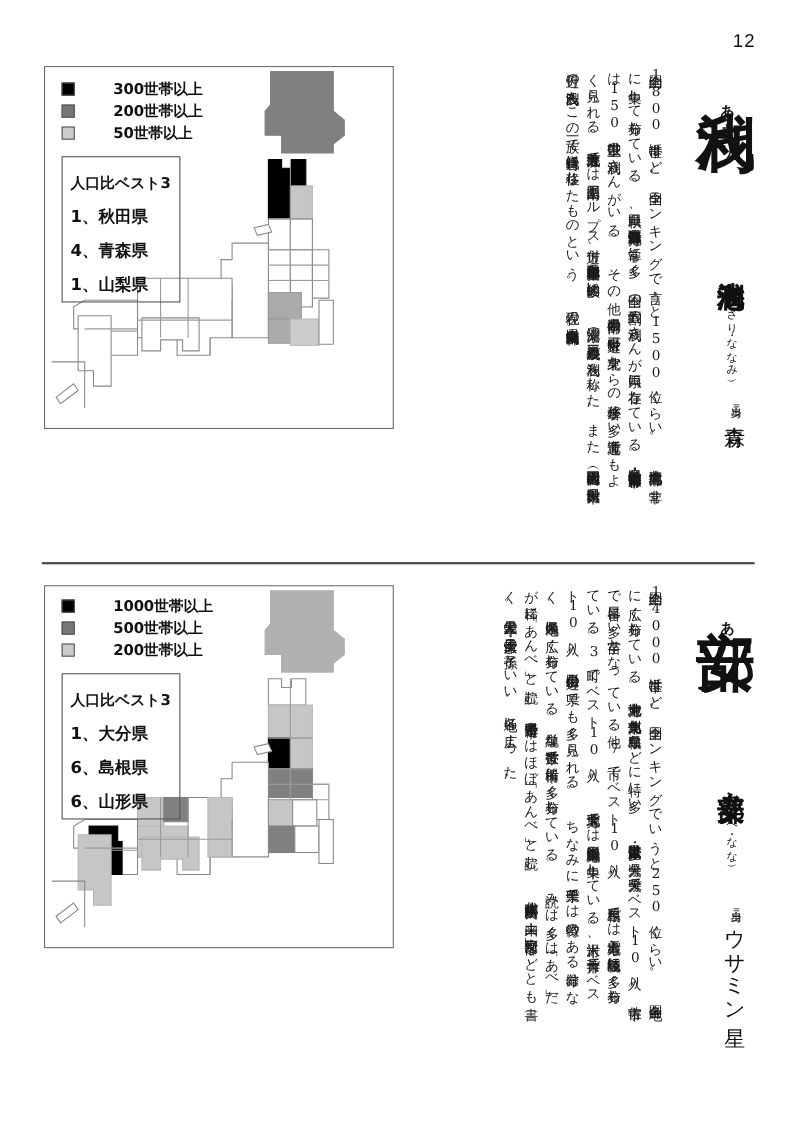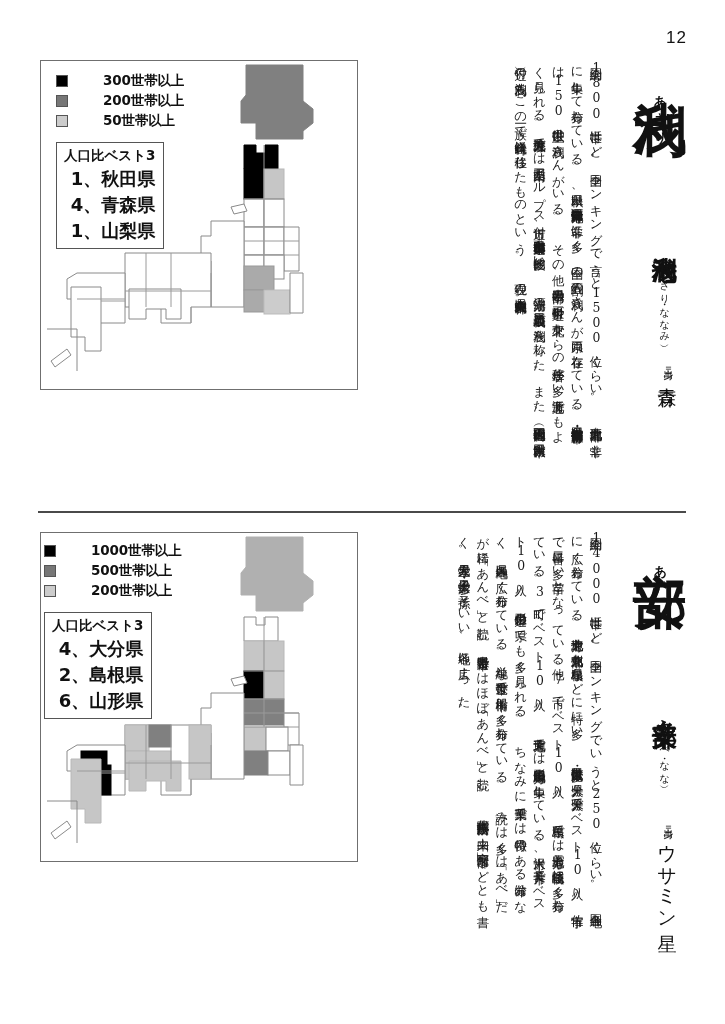--- a/index.html
+++ b/index.html
@@ -147,35 +147,34 @@
     width: 12px;
     height: 12px;
     margin-right: 6px;
     border: 1px solid #555;
     box-sizing: border-box;
     flex: 0 0 auto;
   }
   .rank-box {
     margin-top: 10px;
     border: 1.3px solid #555;
-    padding: 4px 8px 5px 7px;
+    padding: 15px 8px 5px 7px;
     display: inline-block;
     box-sizing: border-box;
-    text-align: right;
   }
   .rank-title {
     font-size: 13.5px;
     font-weight: 600;
     margin-bottom: 2px;
     white-space: nowrap;
   }
   .rank-item {
-    font-size: 18px;
+    font-size: 15px;
     font-weight: 700;
-    margin-top: 2px;
+    margin-top: 12px;
     white-space: nowrap;
   }
 </style>
 </head>
 <body>
 
 <div class="page">
 
   <div class="page-number">12</div>
 
@@ -322,35 +321,35 @@
         </g>
         <g stroke="#9a9a9a" stroke-width="1" fill="none">
           <path d="M170,212 L170,246 M130,192 L130,246 M105,192 L105,246 M84,230 L170,230
                    M203,180 L258,180 M203,194 L258,194 M150,246 L150,262
                    M203,138 L243,138 M203,166 L243,166 M223,84 L223,194
                    M60,240 L84,240 M36,238 L84,238"></path>
         </g>
       </svg>
     </div>
 
-    <div class="legend" style="top:22px; left:44px;">
+    <div class="legend" style="top:22px; left:56px;">
       <div class="legend-row">
         <span class="swatch" style="background:#000000"></span>
         <span>1000世帯以上</span>
       </div>
       <div class="legend-row">
         <span class="swatch" style="background:#777777"></span>
         <span>500世帯以上</span>
       </div>
       <div class="legend-row">
         <span class="swatch" style="background:#cccccc"></span>
         <span>200世帯以上</span>
       </div>
       <div class="rank-box">
         <div class="rank-title">人口比ベスト3</div>
-        <div class="rank-item">4、大分県</div>
-        <div class="rank-item">2、島根県</div>
+        <div class="rank-item">1、大分県</div>
+        <div class="rank-item">6、島根県</div>
         <div class="rank-item">6、山形県</div>
       </div>
     </div>
   </div>
 
 </div>
 
 </body></html>

